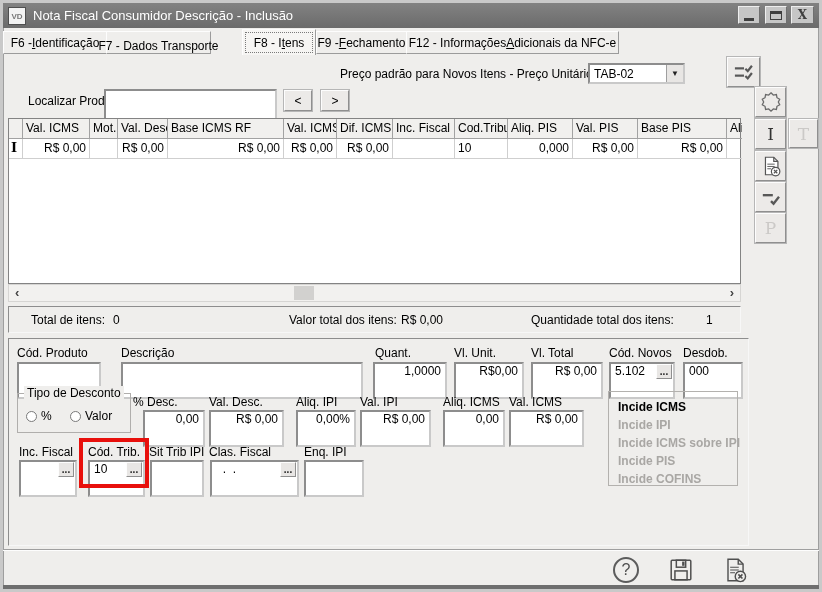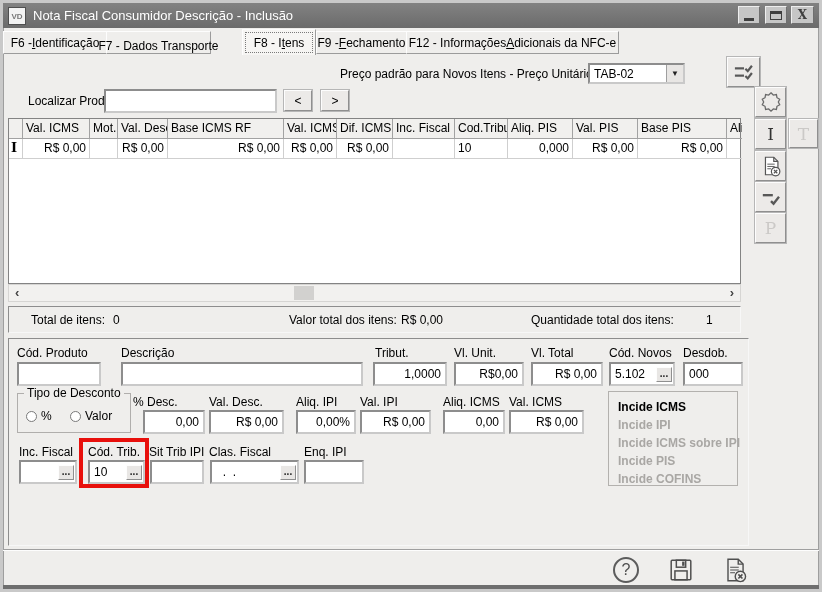--- a/index.html
+++ b/index.html
@@ -28,22 +28,22 @@
   
   .tab{position:absolute;top:31px;height:23px;background:#efeeec;
     border:1px solid #9b9b9b;border-top-color:#fdfdfd;border-left-color:#fdfdfd;
     display:flex;align-items:center;justify-content:center;cursor:pointer;white-space:nowrap;}
   .tab.active{top:29px;height:26px;background:#f6f5f3;border-bottom:none;z-index:2;}
   .tab .key{text-decoration:underline;}
   .focusrect{position:absolute;inset:2px;border:1px dotted #7a7a7a;pointer-events:none;}
   
   .lbl{position:absolute;white-space:nowrap;}
   .inp{position:absolute;background:#fff;border:2px solid;
-    border-color:#8d8d8d #c9c9c9 #c9c9c9 #8d8d8d;height:24px;
-    display:flex;align-items:center;padding:0 4px;overflow:hidden;}
+    border-color:#8d8d8d #c9c9c9 #c9c9c9 #8d8d8d;height:37px;
+    display:flex;align-items:flex-start;padding:0 4px;overflow:hidden;}
   .inp.right{justify-content:flex-end;}
   .inp .val{white-space:pre;}
   .dots{margin-left:auto;width:16px;height:15px;background:#e8e6e4;
     border:1px solid;border-color:#fdfdfd #8f8f8f #8f8f8f #fdfdfd;
     font-size:10px;line-height:8px;font-weight:bold;color:#222;
     display:flex;align-items:center;justify-content:center;cursor:pointer;flex:none;}
   .btn3d{position:absolute;background:#eceae8;border:1px solid;
     border-color:#fdfdfd #8f8f8f #8f8f8f #fdfdfd;box-shadow:0 0 0 1px #b6b6b6;
     display:flex;align-items:center;justify-content:center;cursor:pointer;}
   .combo{position:absolute;background:#fff;border:2px solid;
@@ -209,21 +209,21 @@
   <div class="sunkpanel" style="left:8px;top:338px;width:741px;height:208px;">
 
     <span class="lbl" style="left:8px;top:7px;">Cód. Produto</span>
     <div class="inp" style="left:8px;top:23px;width:84px;">
         <span class="val"></span>
       </div>
     <span class="lbl" style="left:112px;top:7px;">Descrição</span>
     <div class="inp" style="left:112px;top:23px;width:242px;">
         <span class="val"></span>
       </div>
-    <span class="lbl" style="left:366px;top:7px;">Tribut.</span>
+    <span class="lbl" style="left:366px;top:7px;">Quant.</span>
     <div class="inp right" style="left:364px;top:23px;width:74px;">
         <span class="val">1,0000</span>
       </div>
     <span class="lbl" style="left:445px;top:7px;">Vl. Unit.</span>
     <div class="inp right" style="left:445px;top:23px;width:70px;">
         <span class="val">R$0,00</span>
       </div>
     <span class="lbl" style="left:522px;top:7px;">Vl. Total</span>
     <div class="inp right" style="left:522px;top:23px;width:72px;">
         <span class="val">R$ 0,00</span>

